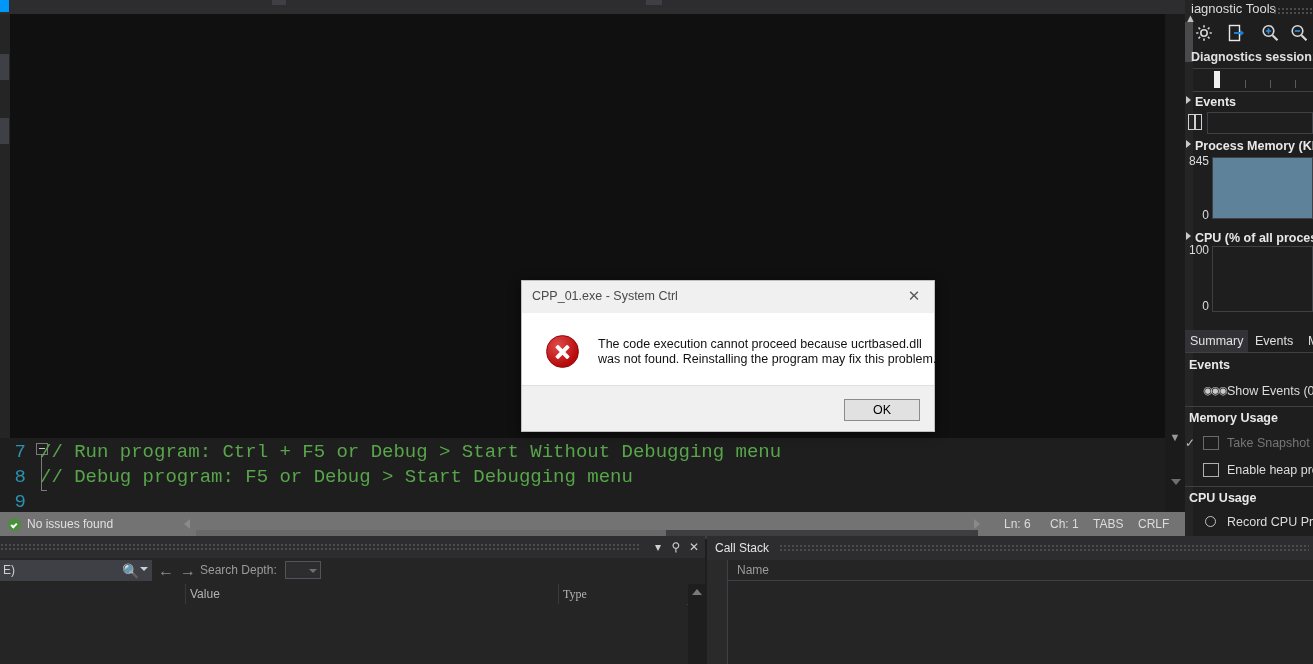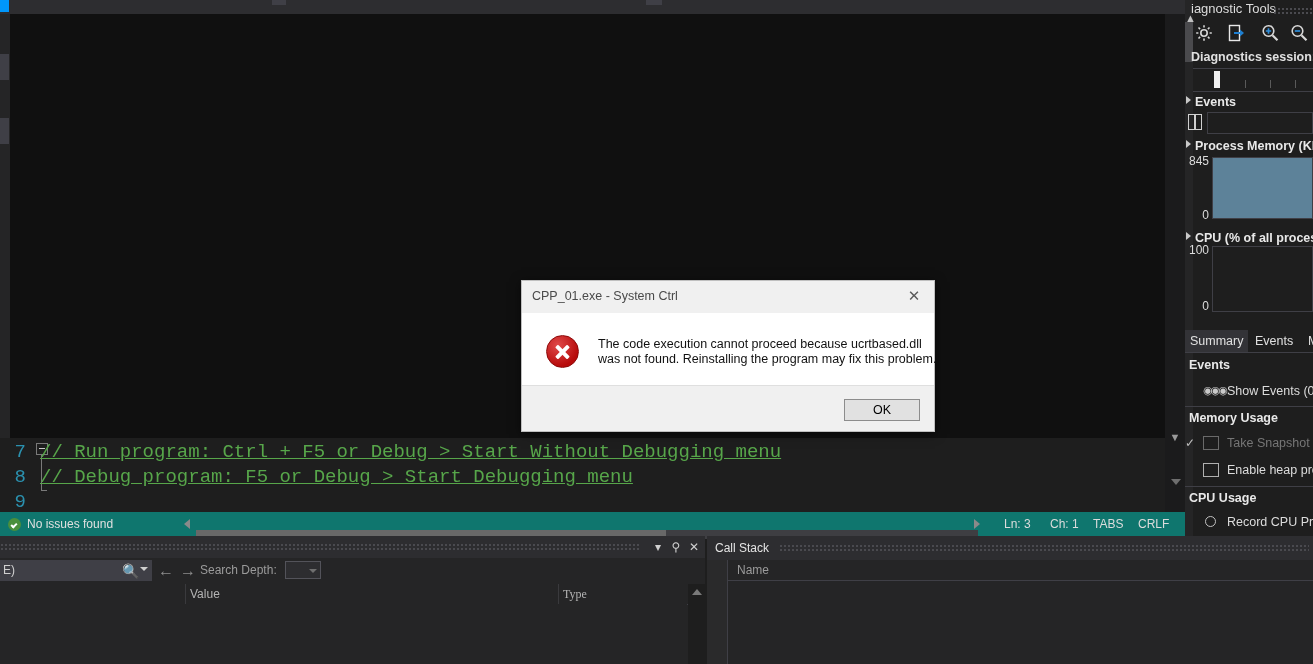--- a/index.html
+++ b/index.html
@@ -48,21 +48,20 @@
   .code-area {
     position: absolute; left: 0; top: 424px; width: 1165px; height: 74px;
     background: #1e1e1e;
   }
   .code-line {
     position: absolute;
     height: 25px; line-height: 25px;
     font-family: "Liberation Mono", monospace;
     font-size: 19px;
     white-space: pre;
-    text-decoration: underline;
   }
   .gutter-num {
     position: absolute;
     width: 26px;
     text-align: right;
     color: #2b91af;
     font-family: "Liberation Mono", monospace;
     font-size: 19px;
     line-height: 25px;
   }
@@ -101,21 +100,21 @@
     position: absolute; right: 4px; top: 465px;
     width: 0; height: 0;
     border-left: 5px solid transparent;
     border-right: 5px solid transparent;
     border-top: 6px solid #6e6e6e;
   }
 
   
   .editor-status {
     position: absolute; left: 0; top: 512px; width: 1185px; height: 24px;
-    background: #0f766e;
+    background: #737373;
     font-size: 12px; color: #d0d0d0;
   }
   .issues {
     position: absolute; left: 8px; top: 0; height: 24px; line-height: 24px;
     display: flex; align-items: center; gap: 6px;
     font-size: 12px; color: #e0e0e0;
   }
   .check-icon {
     width: 13px; height: 13px; border-radius: 50%;
     background: #4a8f3c; position: relative; display: inline-block;
@@ -483,21 +482,21 @@
   <div class="editor-status">
     <div class="issues">
       <span class="check-icon"></span>
       <span>No issues found</span>
     </div>
     <div class="hscroll-left"></div>
     <div class="hscroll-track">
       <div class="hscroll-thumb"></div>
     </div>
     <div class="hscroll-right"></div>
-    <div class="status-item" style="left:1004px;">Ln: 3</div>
+    <div class="status-item" style="left:1004px;">Ln: 6</div>
     <div class="status-item" style="left:1050px;">Ch: 1</div>
     <div class="status-item" style="left:1093px;">TABS</div>
     <div class="status-item" style="left:1138px;">CRLF</div>
   </div>
 
   <div class="bottom-left">
     <div class="bl-header">
       <div class="bl-dots"></div>
       <div class="hdr-btn" style="left:650px;">▾</div>
       <div class="hdr-btn" style="left:668px;">⚲</div>

